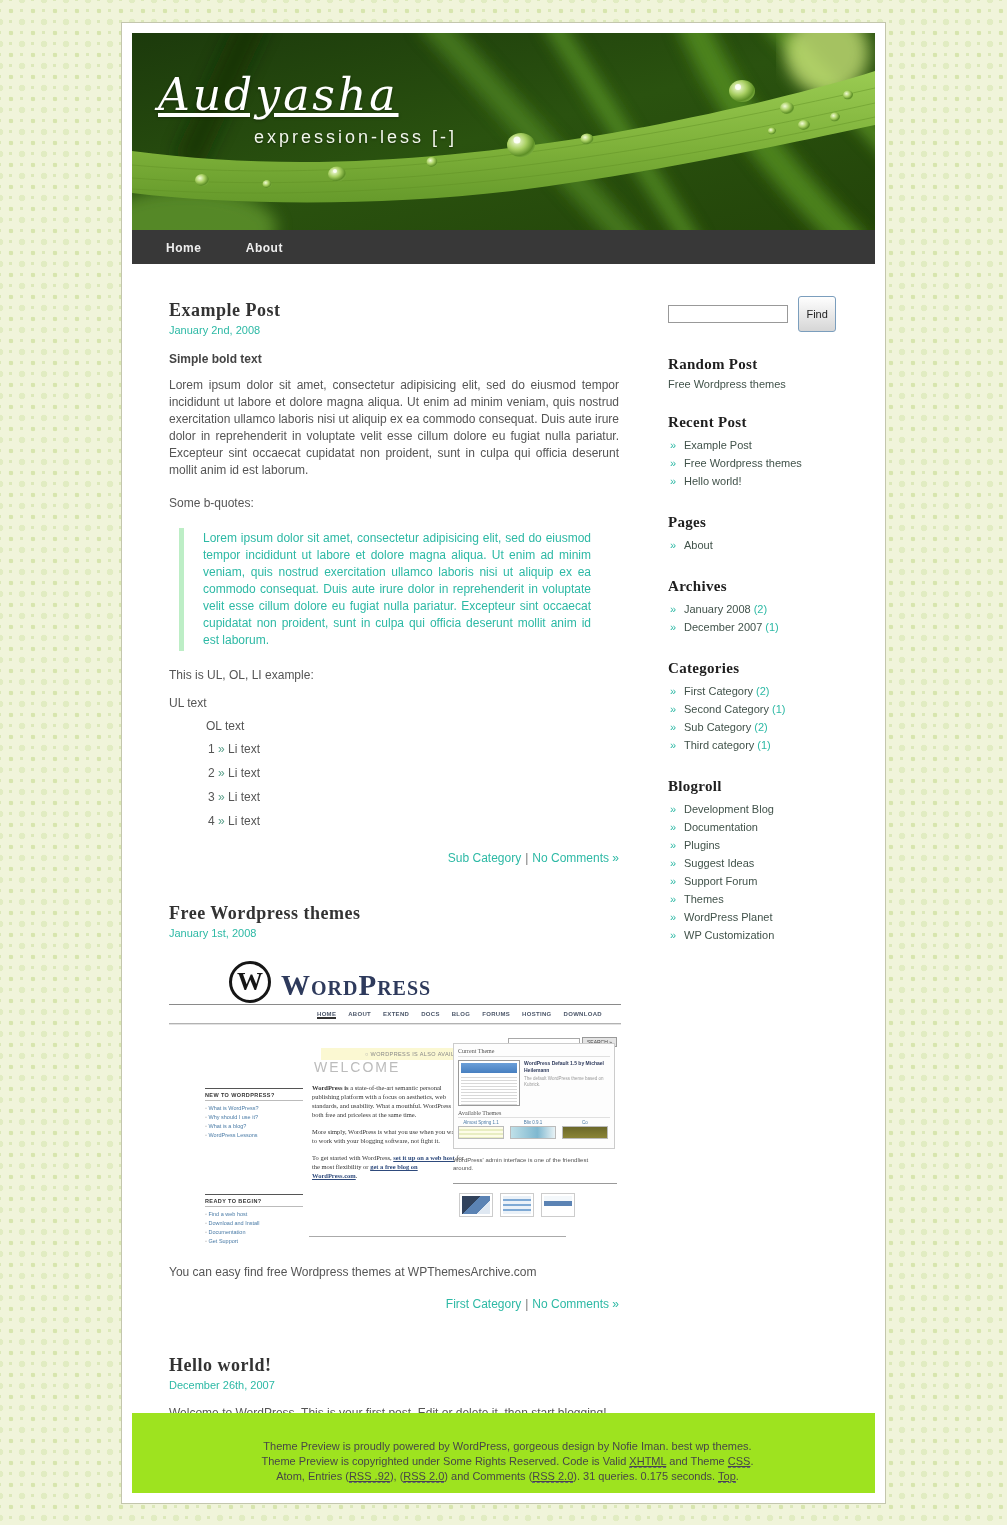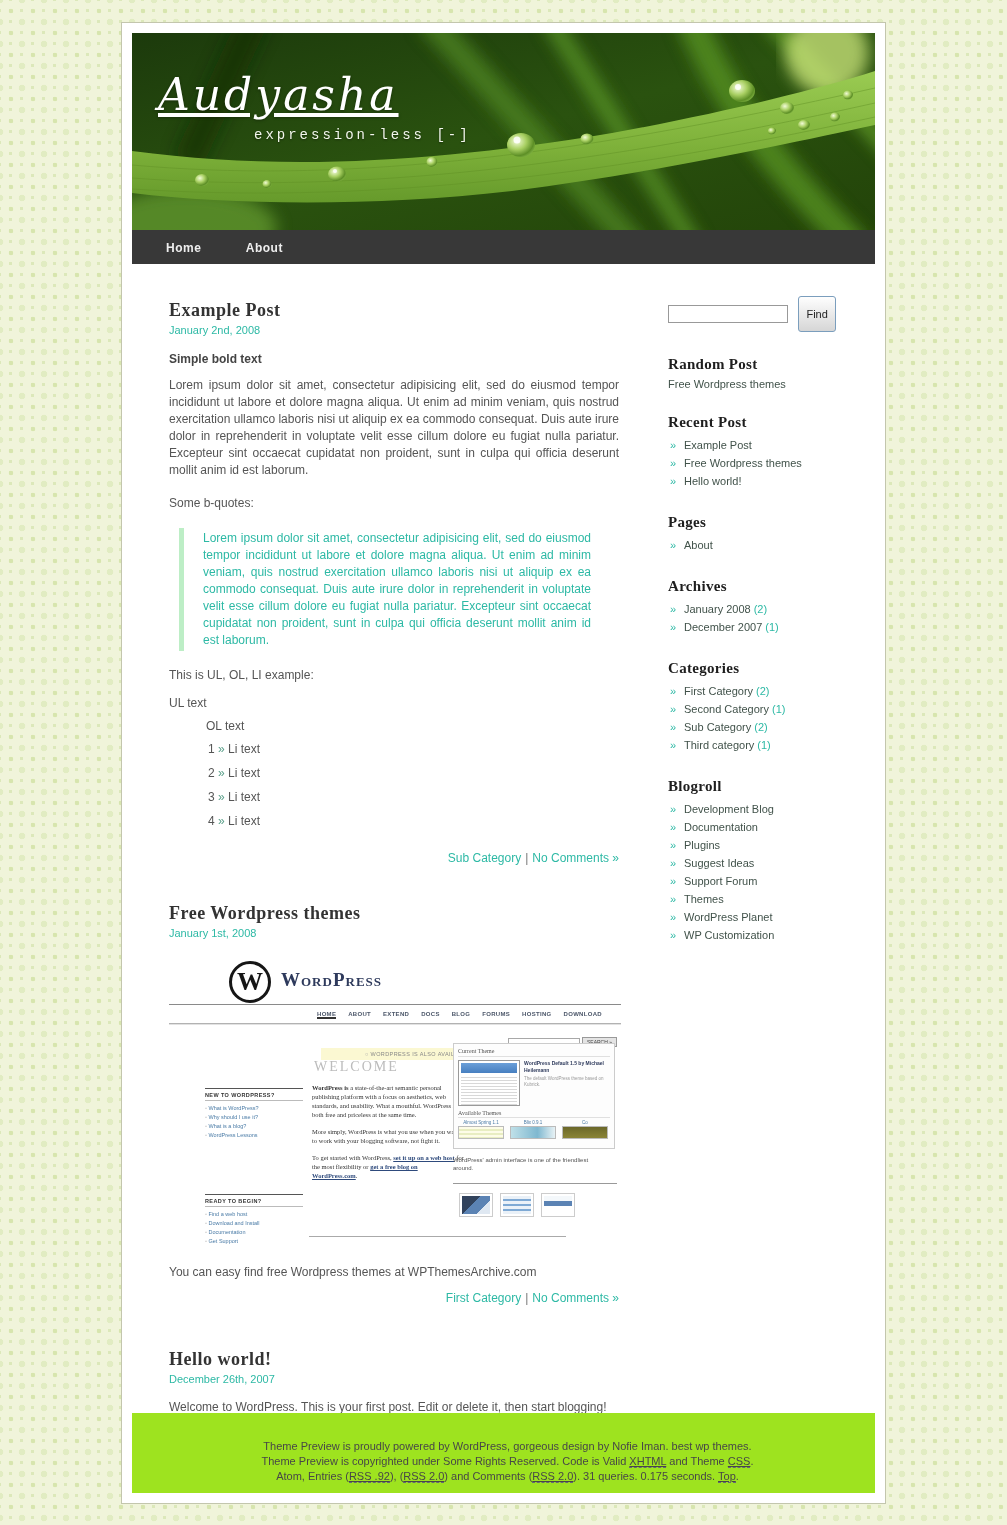--- a/index.html
+++ b/index.html
@@ -23,21 +23,21 @@
   
   .header { position:relative; width:743px; height:197px; overflow:hidden; }
   .header svg { display:block; }
   .logo {
     position:absolute; top:36px; left:26px; color:#fff;
     font-family:"DejaVu Serif", serif; font-style:italic;
     font-size:44px; letter-spacing:3px; text-shadow:0 1px 3px rgba(0,0,0,.35);text-decoration:underline;
   }
   .tagline {
     position:absolute; top:94px; left:122px; color:#f2f6ec;
-    font-family:Liberation Mono, monospace; font-size:14px; letter-spacing:3px;
+    font-family:Liberation Sans, sans-serif; font-size:18px; letter-spacing:3px;
     text-shadow:0 1px 2px rgba(0,0,0,.4);
   }
   
   .nav { width:743px; height:34px; background:#383838; line-height:34px; padding-left:14px; }
   .nav a { display:inline-block; padding:0 20px; color:#eee; font-size:12px; font-weight:bold; text-decoration:none; letter-spacing:.5px; cursor:pointer; }
   
   .content { position:relative; width:743px; height:1149px; background:#fff; overflow:hidden; }
   .main { position:absolute; left:37px; top:0; width:450px; }
   .sidebar { position:absolute; left:536px; top:0; width:200px; }
 
@@ -55,30 +55,30 @@
   .post-meta { margin-top:22px; font-size:12px; color:#777; text-align:right; }
   .post-meta .mlink { color:#2db9a5; text-decoration:none; cursor:pointer; }
   .post-meta .sep { color:#777; margin:0 4px; }
   .caption-line { margin-top:20px; font-size:12px; color:#555; }
   .caption-line .clink { color:#555; cursor:pointer; }
 
   
   .wpshot { position:relative; margin-top:16px; width:452px; height:290px; background:#fff; overflow:hidden; font-family:"Liberation Serif", serif; }
   .wp-rule1 { position:absolute; top:49px; left:0; right:0; border-top:1px solid #8a8a8a; }
   .wp-circle { position:absolute; top:6px; left:60px; width:42px; height:42px; background:#fff; border:3px solid #161616; border-radius:50%; text-align:center; line-height:36px; font-weight:bold; font-size:26px; color:#161616; }
-  .wp-wordmark { position:absolute; top:14px; left:112px; font-variant:small-caps; font-weight:bold; font-size:19px; color:#2e3a5c; letter-spacing:1px; }
+  .wp-wordmark { position:absolute; top:14px; left:112px; font-variant:small-caps; font-weight:bold; font-size:29px; color:#2e3a5c; letter-spacing:1px; }
   .wp-nav { position:absolute; top:56px; left:148px; width:300px; display:flex; gap:12px; font-family:"Liberation Sans",sans-serif; font-size:6px; font-weight:bold; color:#4a5568; letter-spacing:.3px; }
   .wp-nav span.cur { border-bottom:2px solid #333; }
   .wp-rule2 { position:absolute; top:68px; left:0; right:0; height:2px; background:#b2b2b2; border-bottom:1px solid #e2e2e2; }
   .wp-search { position:absolute; top:77px; right:4px; }
   .wp-search .inp { display:inline-block; width:72px; height:9px; border:1px solid #a8a8a8; background:#fff; vertical-align:middle; }
   .wp-search .btn { display:inline-block; margin-left:2px; padding:1px 4px; font-family:"Liberation Sans",sans-serif; font-size:5px; color:#444; background:#e4e4e4; border:1px solid #999; vertical-align:middle; }
   .wp-notice { position:absolute; top:93px; left:152px; width:234px; background:#fbf8d2; padding:3px 0; text-align:center; font-family:"Liberation Sans",sans-serif; font-size:5.5px; color:#888; letter-spacing:.4px; }
   .wp-notice::before { content:"○ "; color:#aaa; }
-  .wp-welcome { position:absolute; top:104px; left:145px; font-family:Liberation Serif, serif; font-size:14px; color:#bcbcbc; letter-spacing:2px; }
+  .wp-welcome { position:absolute; top:104px; left:145px; font-family:Liberation Sans, sans-serif; font-size:14px; color:#bcbcbc; letter-spacing:2px; }
   .wp-leftcol { position:absolute; top:133px; left:36px; width:98px; font-family:"Liberation Sans",sans-serif; }
   .wp-sideh { font-size:5.5px; font-weight:bold; color:#333; letter-spacing:.4px; border-top:1px solid #555; border-bottom:1px solid #bbb; padding:3px 0 2px; }
   .wp-sidelinks { margin:3px 0 0; padding:0; list-style:none; }
   .wp-sidelinks li { font-size:5.5px; color:#4a7ba6; line-height:9px; }
   .wp-sidelinks li::before { content:"◦ "; color:#999; }
   .wp-group2 { margin-top:54px; }
   .wp-midcol { position:absolute; top:128px; left:143px; width:152px; font-size:6.5px; color:#333; line-height:9px; }
   .wp-midcol p { margin:0 0 8px; }
   .wp-midcol .wlink { color:#2e4a7c; font-weight:bold; text-decoration:underline; }
   .wp-rightbox { position:absolute; top:88px; left:284px; width:162px; height:106px; border:1px solid #ccc; background:#fdfdfd; padding:4px; }
@@ -306,21 +306,21 @@
                 <div class="fill a2"></div>
               </div>
             <div class="at">
                 <div class="fill a3"></div>
               </div>
           </div>
           <div class="wp-bottomrule"></div>
         </div>
 
         <div class="caption-line"><span>You can easy find free Wordpress themes at </span><span class="clink">WPThemesArchive.com</span></div>
-        <div class="post-meta" style="margin-top:12px">
+        <div class="post-meta" style="margin-top:18px">
           <span class="mlink">First Category</span><span class="sep">|</span><span class="mlink">No Comments »</span>
         </div>
 
         <h2 class="post-title" style="margin-top:44px">Hello world!</h2>
         <div class="post-date">December 26th, 2007</div>
         <div class="plain" style="margin-top:14px">Welcome to WordPress. This is your first post. Edit or delete it, then start blogging!</div>
 
       </div>
 
       <div class="sidebar">

